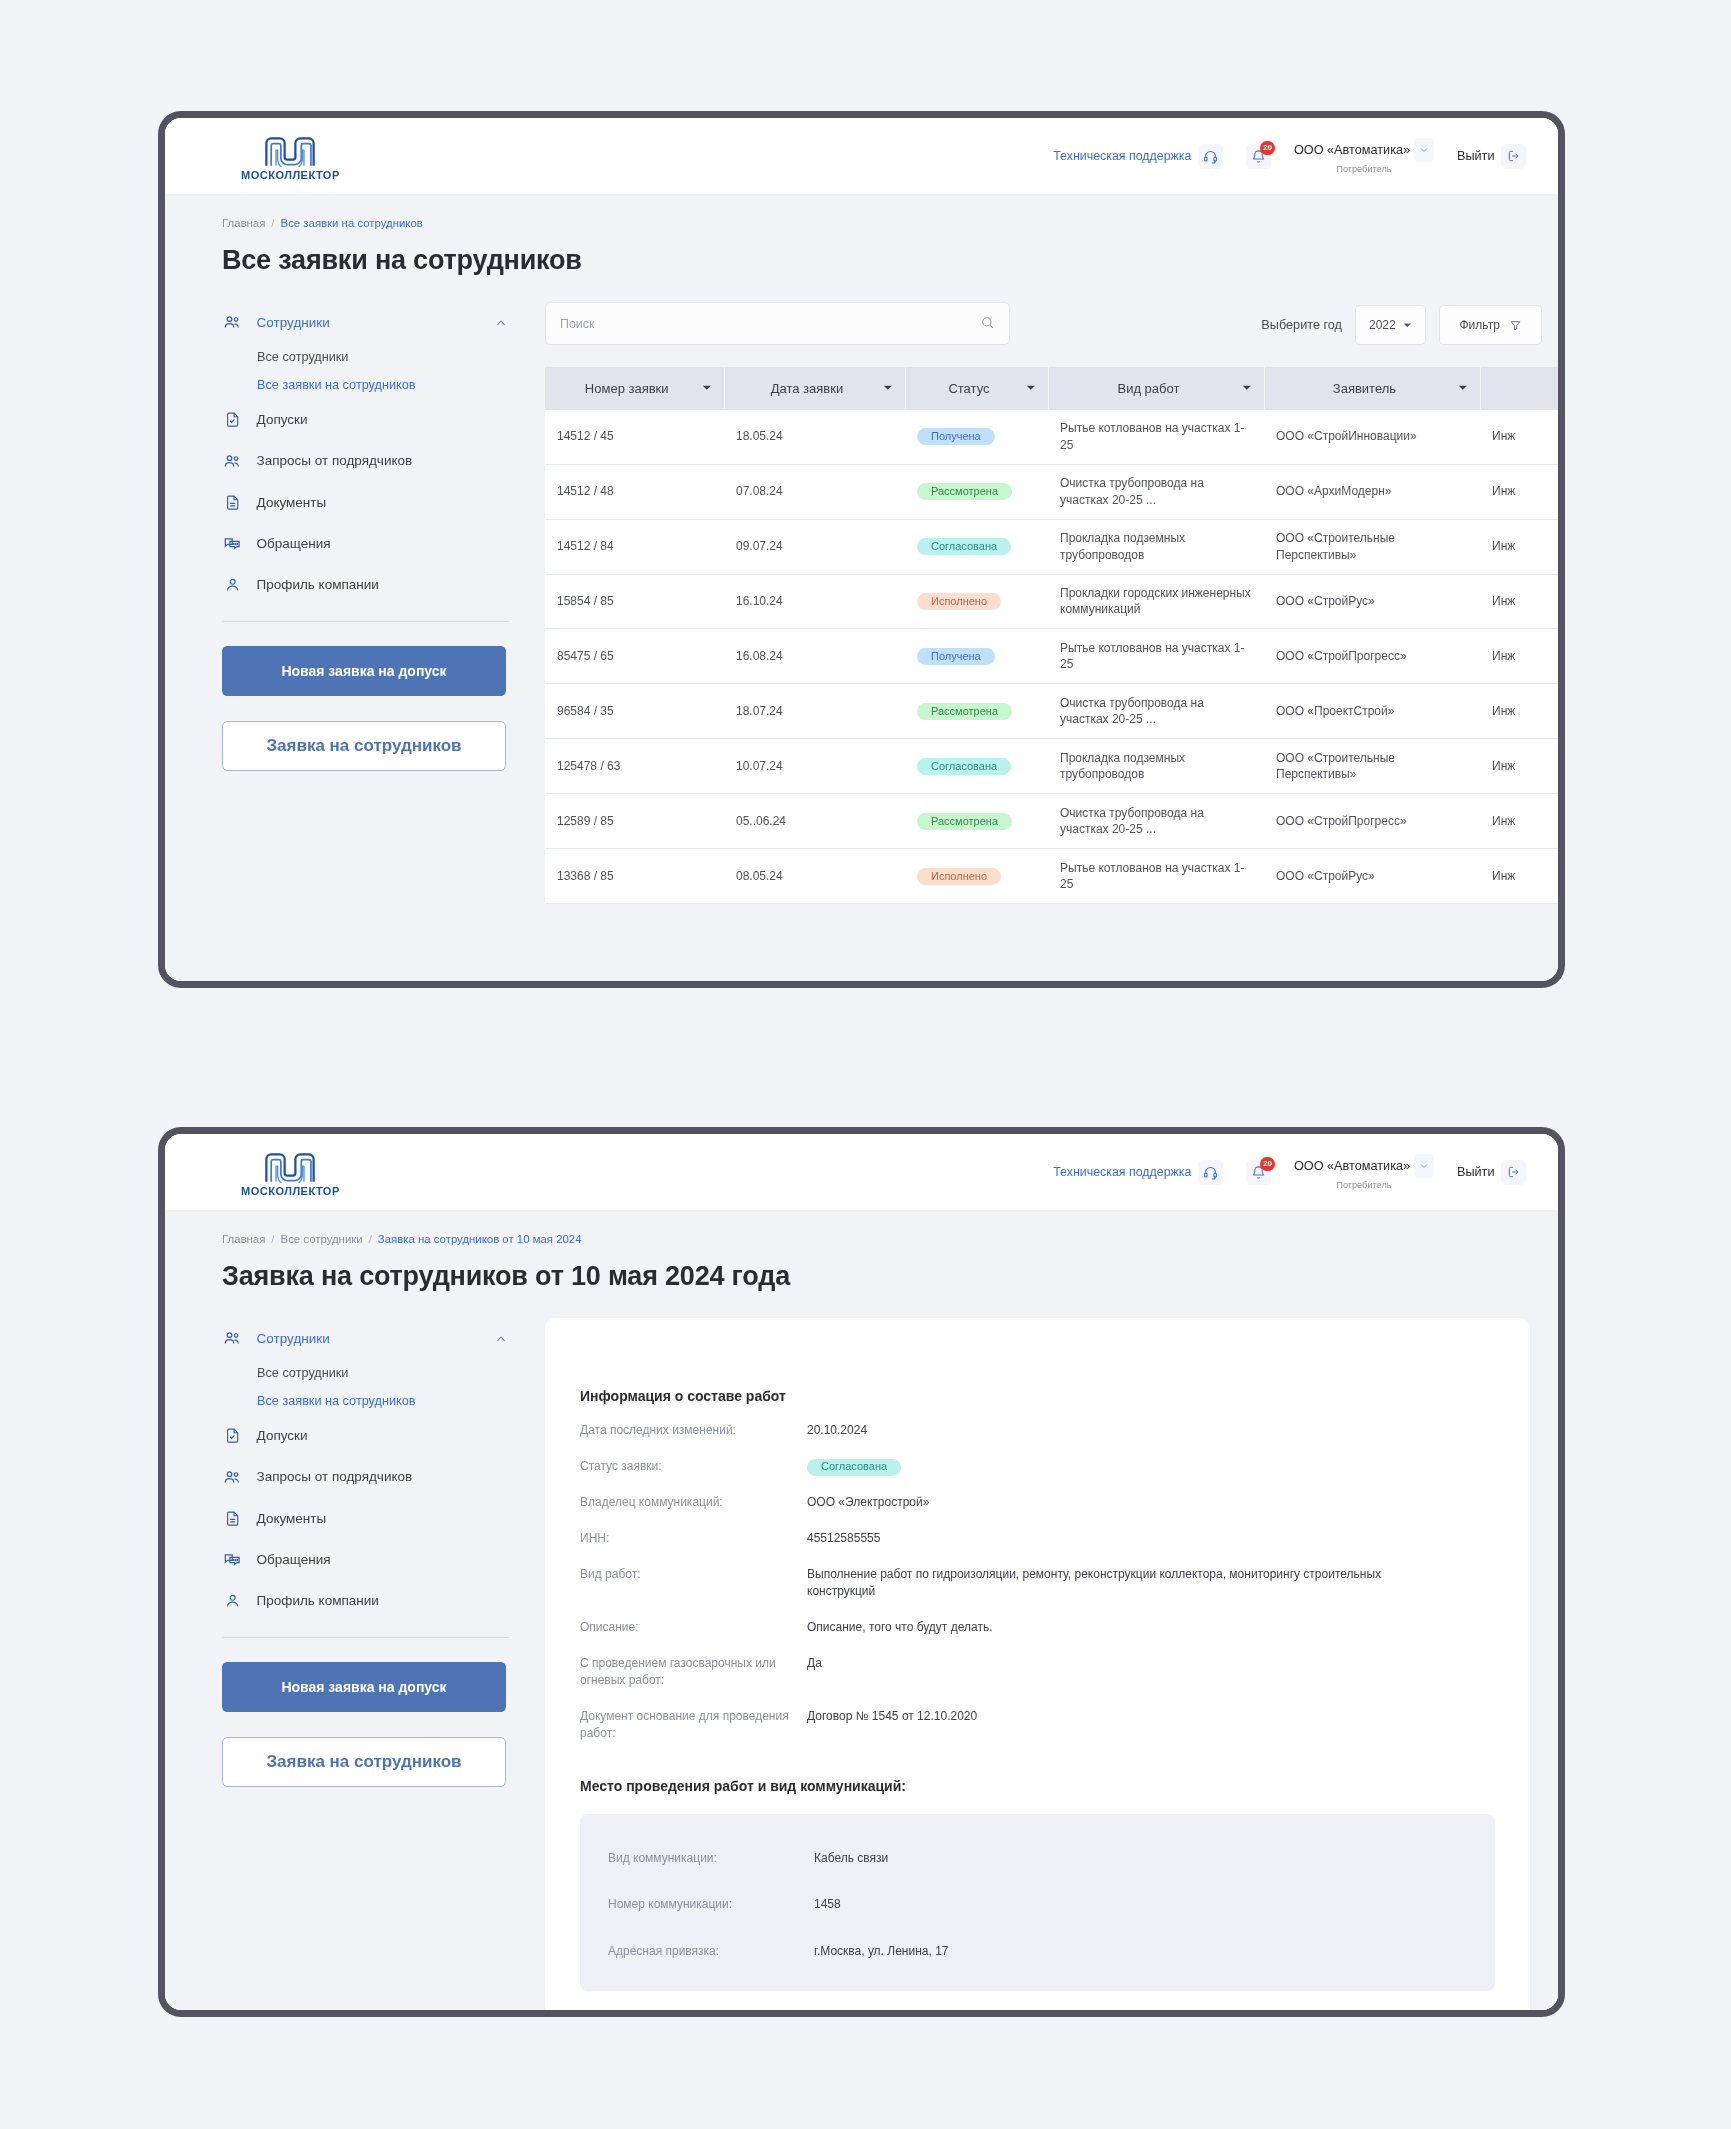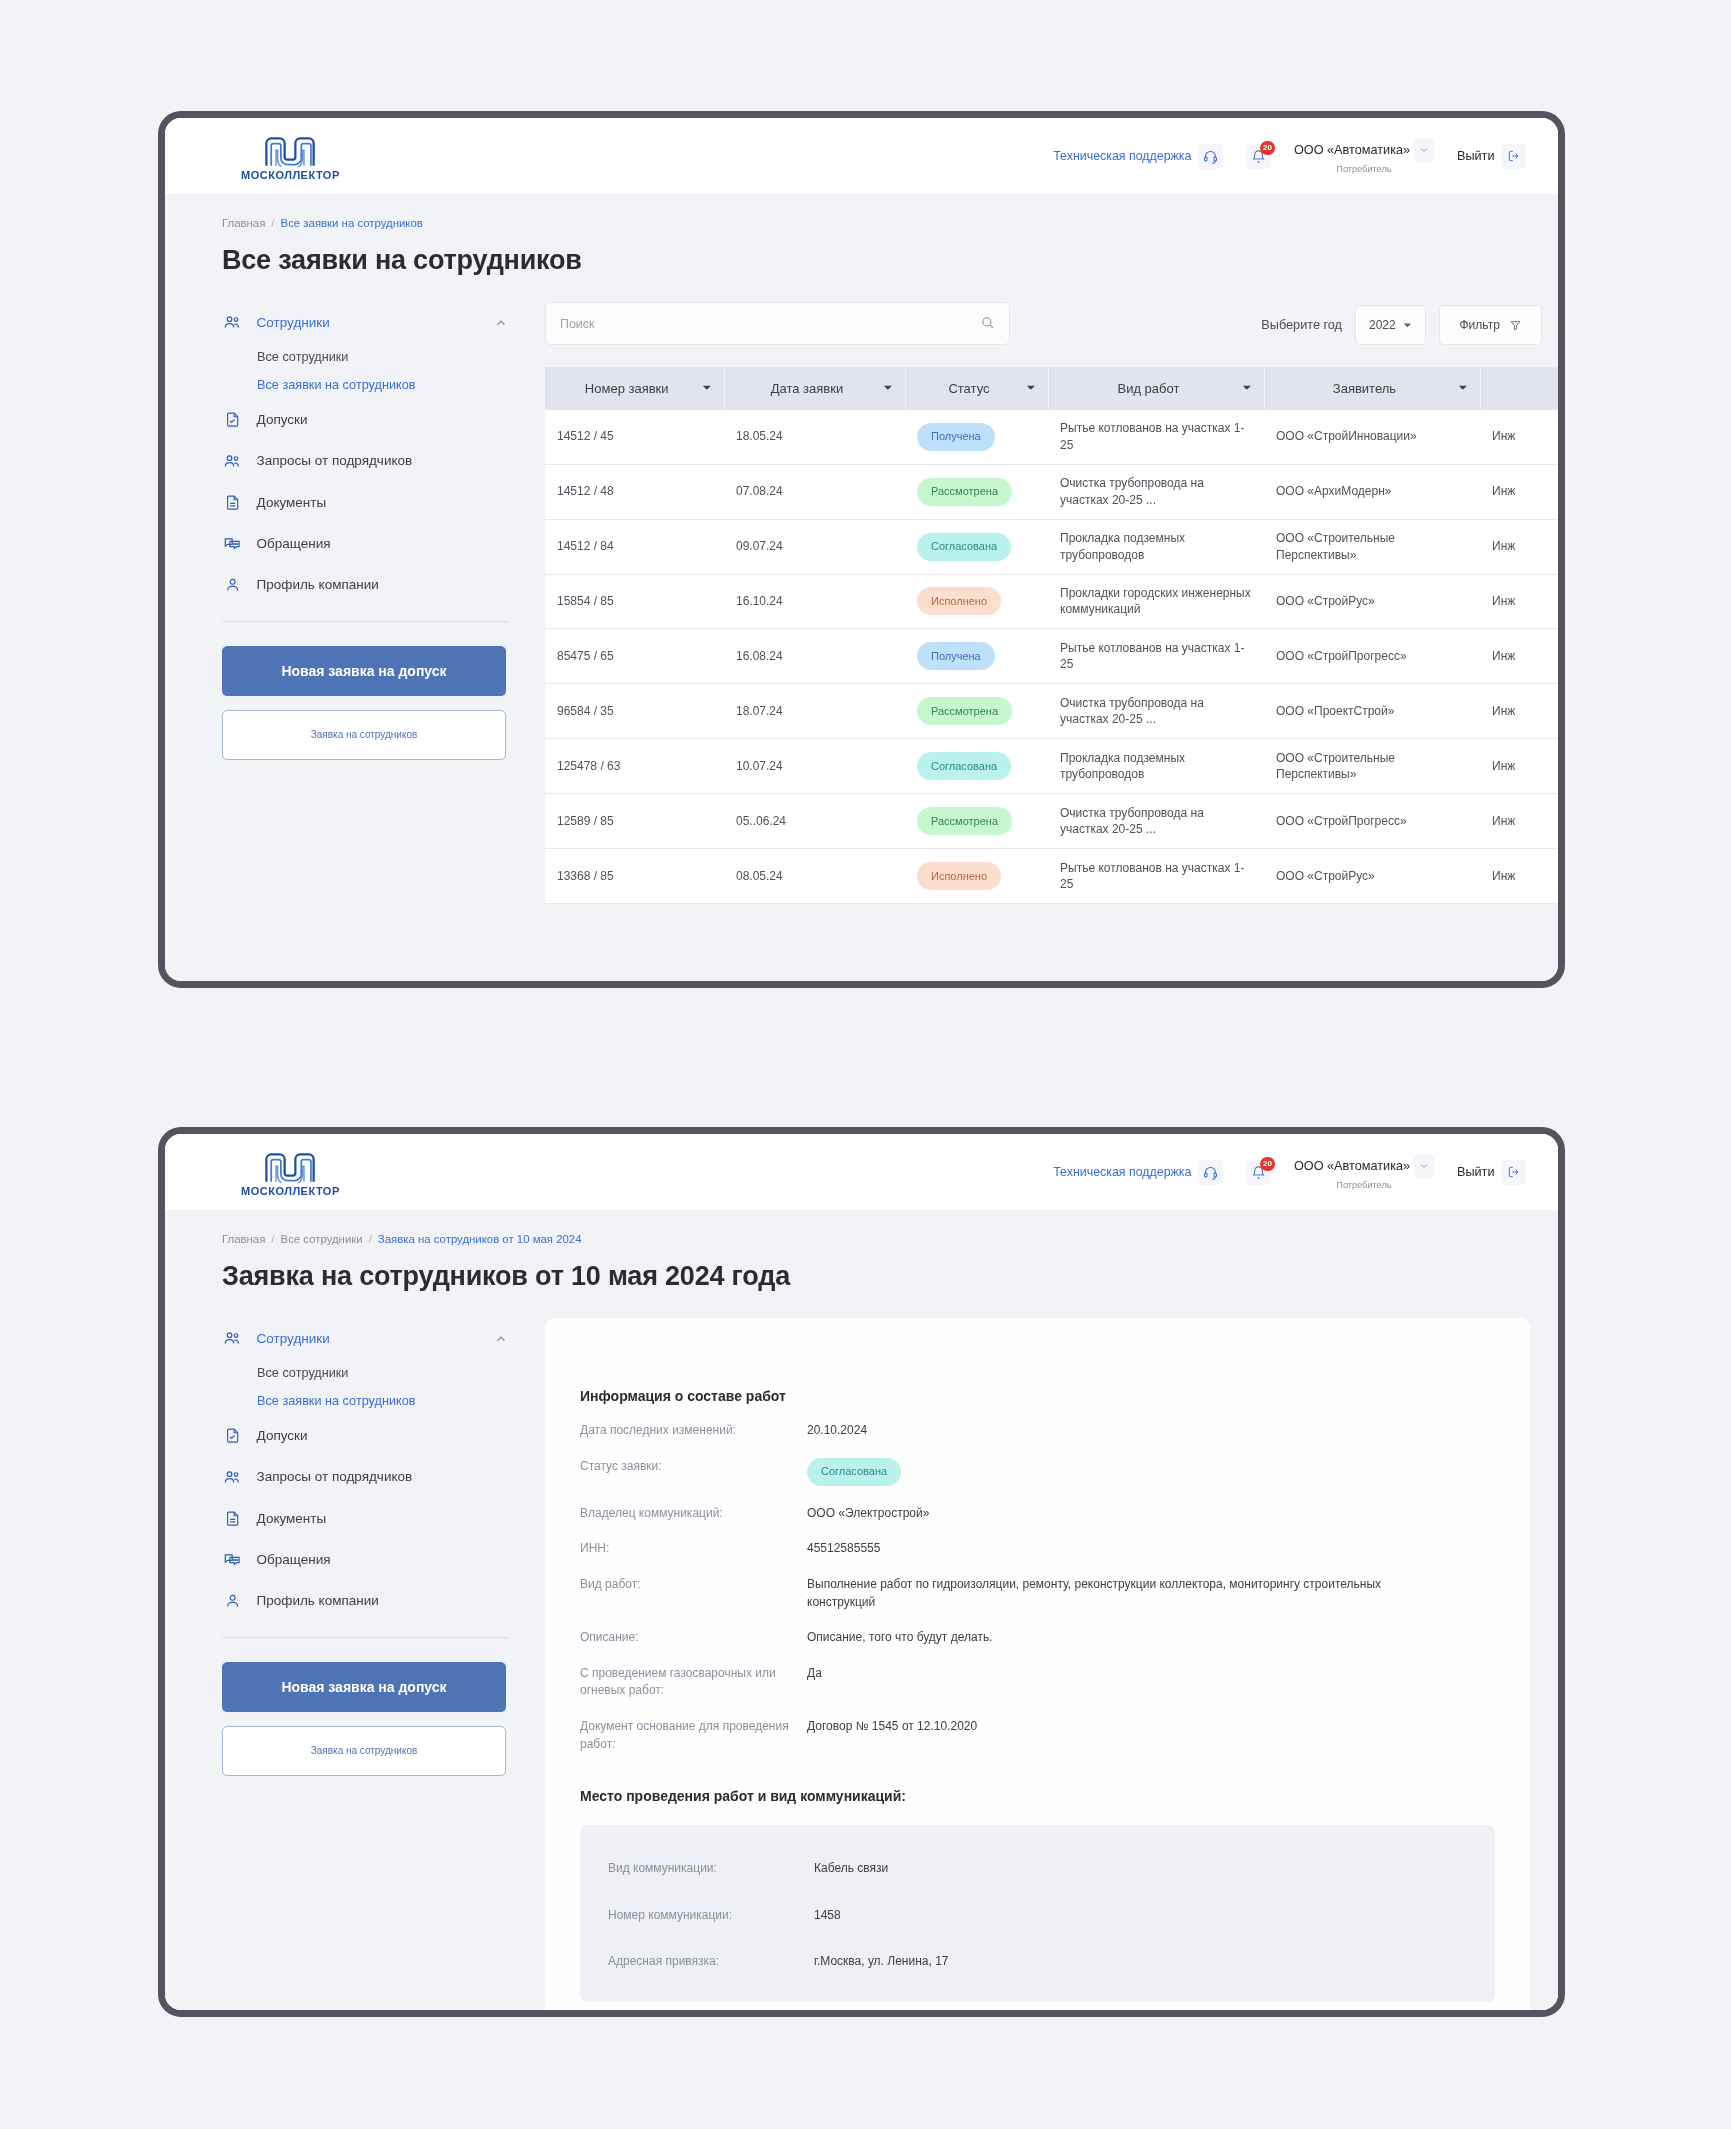--- a/index.html
+++ b/index.html
@@ -123,28 +123,28 @@
   .btn-primary {
     margin-top: 24px;
     width: 284px; height: 50px;
     background: #4f74b5;
     color: #ffffff;
     border-radius: 5.4px;
     display: flex; align-items: center; justify-content: center;
     font-size: 14px; font-weight: 700;
   }
   .btn-outline {
-    margin-top: 14px;
+    margin-top: 25px;
     width: 284px; height: 50px;
     background: #ffffff;
     color: #4f74b5;
     border: 0.9px solid #a6b7d8;
     border-radius: 5.4px;
     display: flex; align-items: center; justify-content: center;
-    font-size: 10px; font-weight: 400;
+    font-size: 17px; font-weight: 700;
   }
 
   
   .main-area { flex: 1; min-width: 0; }
   .toolbar { display: flex; align-items: flex-end; gap: 0; padding-right: 16px; }
   .search-box {
     width: 465px; height: 43px;
     background: #fcfcfd;
     border: 0.8px solid #e2e5ec;
     border-radius: 5.4px;
@@ -190,21 +190,21 @@
   }
   .col-num   { width: 179px; }
   .col-date  { width: 181px; }
   .col-stat  { width: 143px; }
   .col-work  { width: 216px; }
   .col-appl  { width: 216px; }
   .col-more  { width: 179px; }
 
   .pill {
     display: inline-flex; align-items: center; justify-content: center;
-    height: 28px; padding: 0 14px; border-radius: 14px;
+    height: 17px; padding: 0 14px; border-radius: 14px;
     font-size: 11px; white-space: nowrap;
   }
   .pill-received { background: #bfe0fa; color: #3d6fc4; }
   .pill-reviewed { background: #c7f7cf; color: #2f8845; }
   .pill-approved { background: #b9f2ec; color: #2e8b82; }
   .pill-done     { background: #fbdecd; color: #c4633a; }
 
   
   .detail-card {
     background: #fefefe;

